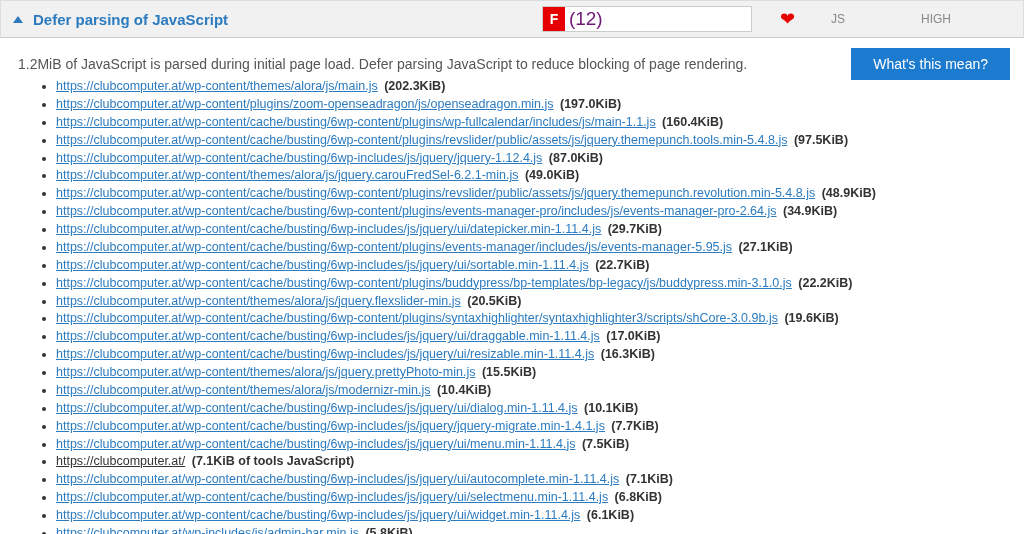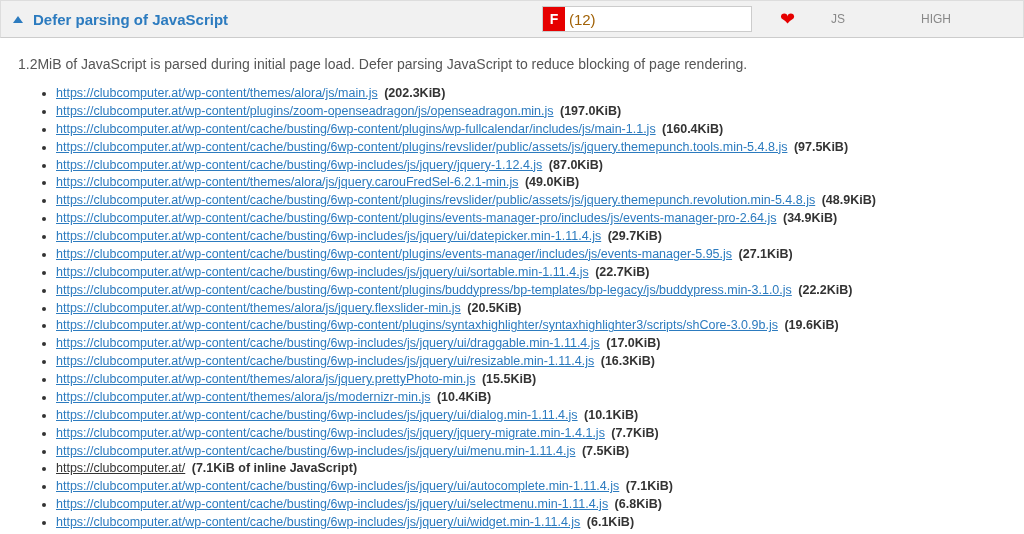--- a/index.html
+++ b/index.html
@@ -47,42 +47,42 @@
     background: #e60000;
     color: #fff;
     font-weight: bold;
     width: 22px;
     text-align: center;
     line-height: 24px;
     font-size: 14px;
   }
   .grade-count {
     padding-left: 4px;
-    color: #a16207;
-    font-size: 15px;
+    color: #701a75;
+    font-size: 19px;
   }
   .heart {
     color: #e60000;
     font-size: 18px;
     margin-left: 28px;
     margin-right: 36px;
   }
   .meta-col {
     color: #888;
     font-size: 12px;
     width: 90px;
   }
   .body-area {
     padding: 14px 18px 20px 18px;
     position: relative;
   }
   .summary {
     color: #555;
     font-size: 14px;
-    margin-bottom: 13px;
+    margin-bottom: 6px;
     margin-top: 4px;
   }
   .whats-btn {
     position: absolute;
     right: 14px;
     top: 10px;
     background: #1d7bcf;
     color: #fff;
     border: none;
     font-size: 14px;
@@ -125,20 +125,21 @@
   <div class="grade-box">
     <div class="grade-letter">F</div>
     <div class="grade-count">(12)</div>
   </div>
   <div class="heart">❤</div>
   <div class="meta-col">JS</div>
   <div class="meta-col">HIGH</div>
 </div>
 
 <div class="body-area">
+  <button class="whats-btn">What's this mean?</button>
   <div class="summary">1.2MiB of JavaScript is parsed during initial page load. Defer parsing JavaScript to reduce blocking of page rendering.</div>
   <ul class="js-list">
       <li><a href="#">https://clubcomputer.at/wp-content/themes/alora/js/main.js</a><span class="size"> (202.3KiB)</span></li>
       <li><a href="#">https://clubcomputer.at/wp-content/plugins/zoom-openseadragon/js/openseadragon.min.js</a><span class="size"> (197.0KiB)</span></li>
       <li><a href="#">https://clubcomputer.at/wp-content/cache/busting/6wp-content/plugins/wp-fullcalendar/includes/js/main-1.1.js</a><span class="size"> (160.4KiB)</span></li>
       <li><a href="#">https://clubcomputer.at/wp-content/cache/busting/6wp-content/plugins/revslider/public/assets/js/jquery.themepunch.tools.min-5.4.8.js</a><span class="size"> (97.5KiB)</span></li>
       <li><a href="#">https://clubcomputer.at/wp-content/cache/busting/6wp-includes/js/jquery/jquery-1.12.4.js</a><span class="size"> (87.0KiB)</span></li>
       <li><a href="#">https://clubcomputer.at/wp-content/themes/alora/js/jquery.carouFredSel-6.2.1-min.js</a><span class="size"> (49.0KiB)</span></li>
       <li><a href="#">https://clubcomputer.at/wp-content/cache/busting/6wp-content/plugins/revslider/public/assets/js/jquery.themepunch.revolution.min-5.4.8.js</a><span class="size"> (48.9KiB)</span></li>
       <li><a href="#">https://clubcomputer.at/wp-content/cache/busting/6wp-content/plugins/events-manager-pro/includes/js/events-manager-pro-2.64.js</a><span class="size"> (34.9KiB)</span></li>
@@ -148,19 +149,19 @@
       <li><a href="#">https://clubcomputer.at/wp-content/cache/busting/6wp-content/plugins/buddypress/bp-templates/bp-legacy/js/buddypress.min-3.1.0.js</a><span class="size"> (22.2KiB)</span></li>
       <li><a href="#">https://clubcomputer.at/wp-content/themes/alora/js/jquery.flexslider-min.js</a><span class="size"> (20.5KiB)</span></li>
       <li><a href="#">https://clubcomputer.at/wp-content/cache/busting/6wp-content/plugins/syntaxhighlighter/syntaxhighlighter3/scripts/shCore-3.0.9b.js</a><span class="size"> (19.6KiB)</span></li>
       <li><a href="#">https://clubcomputer.at/wp-content/cache/busting/6wp-includes/js/jquery/ui/draggable.min-1.11.4.js</a><span class="size"> (17.0KiB)</span></li>
       <li><a href="#">https://clubcomputer.at/wp-content/cache/busting/6wp-includes/js/jquery/ui/resizable.min-1.11.4.js</a><span class="size"> (16.3KiB)</span></li>
       <li><a href="#">https://clubcomputer.at/wp-content/themes/alora/js/jquery.prettyPhoto-min.js</a><span class="size"> (15.5KiB)</span></li>
       <li><a href="#">https://clubcomputer.at/wp-content/themes/alora/js/modernizr-min.js</a><span class="size"> (10.4KiB)</span></li>
       <li><a href="#">https://clubcomputer.at/wp-content/cache/busting/6wp-includes/js/jquery/ui/dialog.min-1.11.4.js</a><span class="size"> (10.1KiB)</span></li>
       <li><a href="#">https://clubcomputer.at/wp-content/cache/busting/6wp-includes/js/jquery/jquery-migrate.min-1.4.1.js</a><span class="size"> (7.7KiB)</span></li>
       <li><a href="#">https://clubcomputer.at/wp-content/cache/busting/6wp-includes/js/jquery/ui/menu.min-1.11.4.js</a><span class="size"> (7.5KiB)</span></li>
-      <li><a href="#" class="nolink">https://clubcomputer.at/</a><span class="size"> (7.1KiB of inline JavaScript)</span></li>
+      <li><a href="#" class="nolink">https://clubcomputer.at/</a><span class="size"> (7.1KiB of tools JavaScript)</span></li>
       <li><a href="#">https://clubcomputer.at/wp-content/cache/busting/6wp-includes/js/jquery/ui/autocomplete.min-1.11.4.js</a><span class="size"> (7.1KiB)</span></li>
       <li><a href="#">https://clubcomputer.at/wp-content/cache/busting/6wp-includes/js/jquery/ui/selectmenu.min-1.11.4.js</a><span class="size"> (6.8KiB)</span></li>
       <li><a href="#">https://clubcomputer.at/wp-content/cache/busting/6wp-includes/js/jquery/ui/widget.min-1.11.4.js</a><span class="size"> (6.1KiB)</span></li>
       <li><a href="#">https://clubcomputer.at/wp-includes/js/admin-bar.min.js</a><span class="size"> (5.8KiB)</span></li>
     </ul>
 </div>
 
 </body></html>

